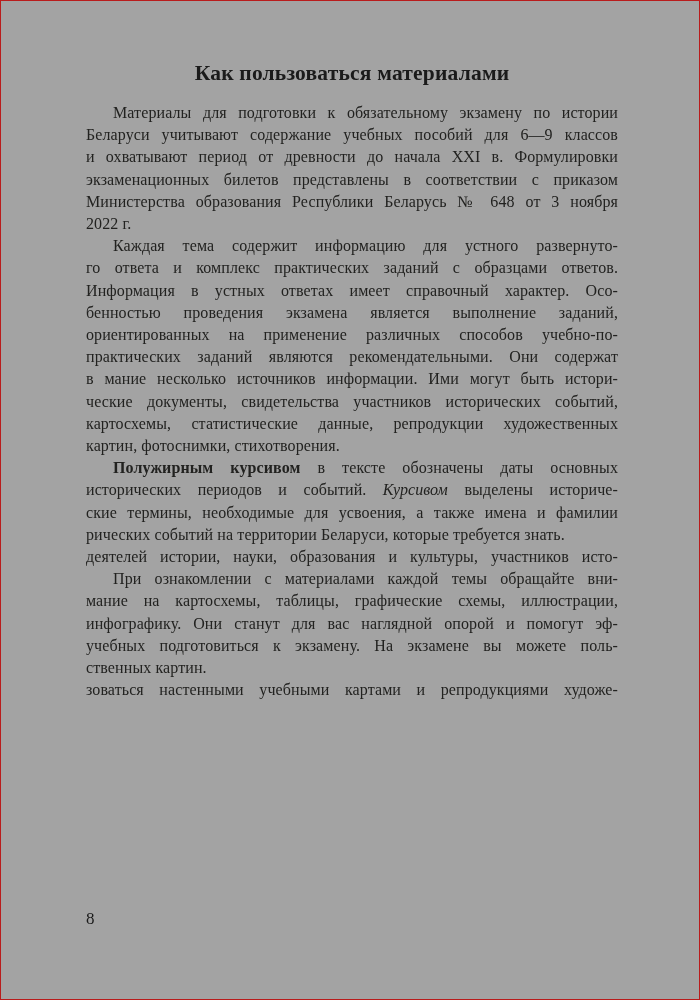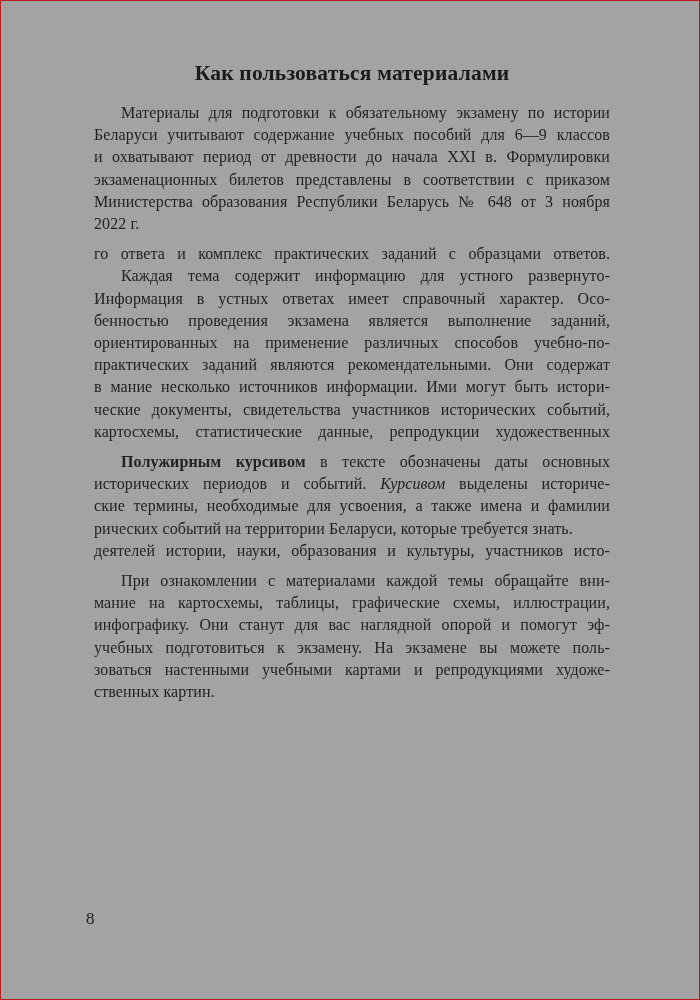--- a/index.html
+++ b/index.html
@@ -25,21 +25,21 @@
   }
   .title {
     font-size: 21.5px;
     font-weight: bold;
     text-align: center;
     color: #1b1b1b;
     margin: 0 0 15px 0;
     line-height: 28px;
     letter-spacing: 0.2px;
   }
-  .para { margin: 8px; }
+  .para { margin: 0; }
   .line {
     font-size: 16px;
     line-height: 22.2px;
     color: #222220;
     text-align: justify;
     text-align-last: justify;
     letter-spacing: 0.1px;
   }
   .line.last {
     text-align-last: left;
@@ -66,41 +66,42 @@
     <div>
         <div class="para">
           <div class="line indent"><span>Материалы для подготовки к обязательному экзамену по истории</span></div>
           <div class="line"><span>Беларуси учитывают содержание учебных пособий для 6—9 классов</span></div>
           <div class="line"><span>и охватывают период от древности до начала XXI в. Формулировки</span></div>
           <div class="line"><span>экзаменационных билетов представлены в соответствии с приказом</span></div>
           <div class="line"><span>Министерства образования Республики Беларусь № 648 от 3 ноября</span></div>
           <div class="line last"><span>2022 г.</span></div>
         </div>
         <div class="para">
+          <div class="line indent"><span>Каждая тема содержит информацию для устного развернуто-</span></div>
           <div class="line"><span>го ответа и комплекс практических заданий с образцами ответов.</span></div>
-          <div class="line indent"><span>Каждая тема содержит информацию для устного развернуто-</span></div>
           <div class="line"><span>Информация в устных ответах имеет справочный характер. Осо-</span></div>
           <div class="line"><span>бенностью проведения экзамена является выполнение заданий,</span></div>
           <div class="line"><span>ориентированных на применение различных способов учебно-по-</span></div>
           <div class="line"><span>практических заданий являются рекомендательными. Они содержат</span></div>
           <div class="line"><span>в мание несколько источников информации. Ими могут быть истори-</span></div>
           <div class="line"><span>ческие документы, свидетельства участников исторических событий,</span></div>
           <div class="line"><span>картосхемы, статистические данные, репродукции художественных</span></div>
+          <div class="line last"><span>картин, фотоснимки, стихотворения.</span></div>
         </div>
         <div class="para">
           <div class="line indent"><span class="bi">Полужирным курсивом</span><span> в тексте обозначены даты основных</span></div>
           <div class="line"><span>исторических периодов и событий. </span><span class="i">Курсивом</span><span> выделены историче-</span></div>
           <div class="line"><span>ские термины, необходимые для усвоения, а также имена и фамилии</span></div>
           <div class="line last"><span>рических событий на территории Беларуси, которые требуется знать.</span></div>
           <div class="line"><span>деятелей истории, науки, образования и культуры, участников исто-</span></div>
         </div>
         <div class="para">
           <div class="line indent"><span>При ознакомлении с материалами каждой темы обращайте вни-</span></div>
           <div class="line"><span>мание на картосхемы, таблицы, графические схемы, иллюстрации,</span></div>
           <div class="line"><span>инфографику. Они станут для вас наглядной опорой и помогут эф-</span></div>
           <div class="line"><span>учебных подготовиться к экзамену. На экзамене вы можете поль-</span></div>
+          <div class="line last"><span>ственных картин.</span></div>
           <div class="line"><span>зоваться настенными учебными картами и репродукциями художе-</span></div>
-          <div class="line last"><span>ственных картин.</span></div>
         </div>
       </div>
   </div>
   <div class="page-number">8</div>
 </div>
 
 </body></html>

